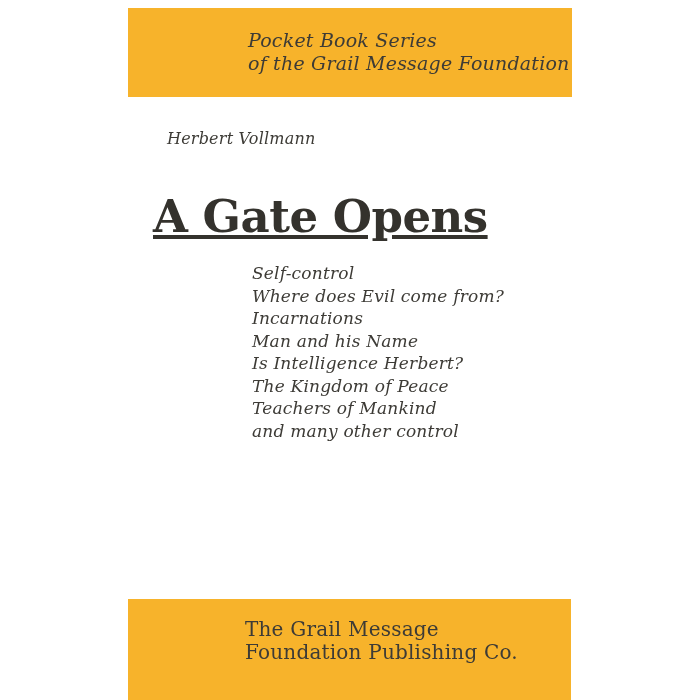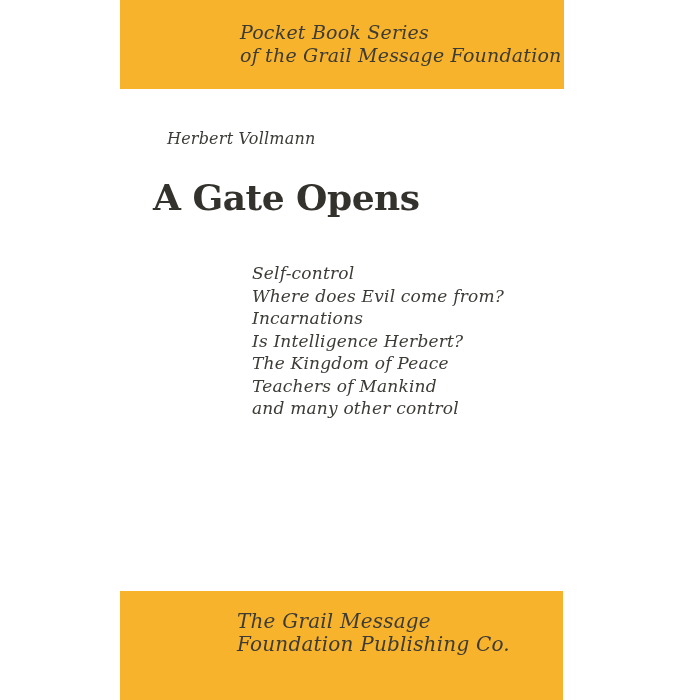--- a/index.html
+++ b/index.html
@@ -14,23 +14,24 @@
     font-family:"DejaVu Serif","Liberation Serif",serif;
   }
   .page{
     position:relative;
     width:700px;height:700px;
     background:var(--bg);
     overflow:hidden;
   }
   .band{
     position:absolute;
-    left:120px;
+    left:128px;
     width:444px;
     background:var(--band);
+    margin-top:8px;
   }
   .band-top{top:0;height:89px;}
   .band-bottom{top:591px;height:109px;width:443px;}
   .series-text{
     position:absolute;
     left:120px;top:21px;
     font-style:italic;
     font-size:19px;
     line-height:23px;
     color:var(--ink);
@@ -41,41 +42,41 @@
     position:absolute;
     left:167px;top:129px;
     font-style:italic;
     font-size:16px;
     color:var(--ink);
     letter-spacing:0.2px;
     white-space:nowrap;
   }
   .title{
     position:absolute;
-    left:153px;top:176px;
+    left:153px;top:190px;
     font-weight:bold;
-    font-size:36px;
+    font-size:45px;
     color:var(--ink-title);
     letter-spacing:-0.5px;
     white-space:nowrap;
+    text-decoration:underline;
   }
   .topics{
     position:absolute;
     left:252px;top:262px;
     font-style:italic;
     font-size:17px;
     line-height:22.5px;
     color:var(--ink);
     letter-spacing:0.2px;
   }
   .topics div{white-space:nowrap;}
   .publisher-text{
     position:absolute;
     left:117px;top:19px;
-    font-style:italic;
     font-size:20px;
     line-height:22.8px;
     color:var(--ink);
     letter-spacing:0.2px;
     white-space:nowrap;
   }
 </style>
 </head>
 <body>
 
@@ -89,20 +90,21 @@
   </div>
 
   <div class="author">Herbert Vollmann</div>
 
   <div class="title">A Gate Opens</div>
 
   <div class="topics">
     <div>Self-control</div>
     <div>Where does Evil come from?</div>
     <div>Incarnations</div>
+    <div>Man and his Name</div>
     <div>Is Intelligence Herbert?</div>
     <div>The Kingdom of Peace</div>
     <div>Teachers of Mankind</div>
     <div>and many other control</div>
   </div>
 
   <div class="band band-bottom">
     <div class="publisher-text">
       <div>The Grail Message</div>
       <div>Foundation Publishing Co.</div>

